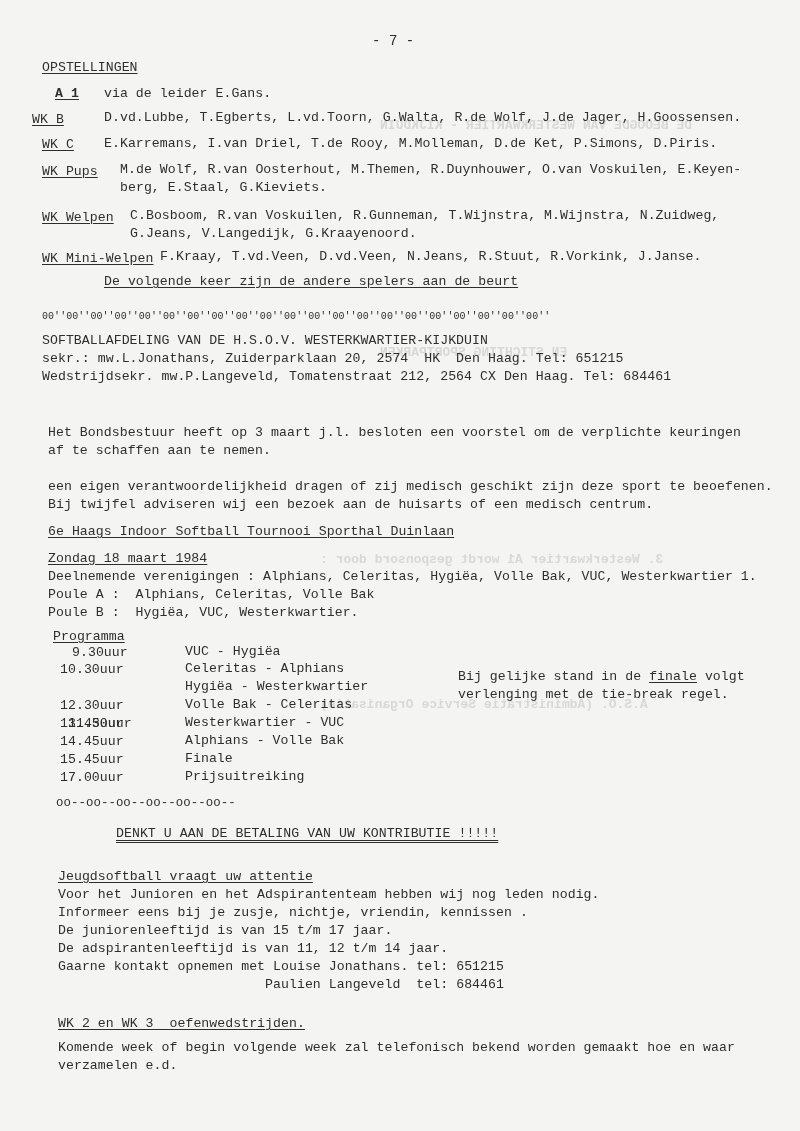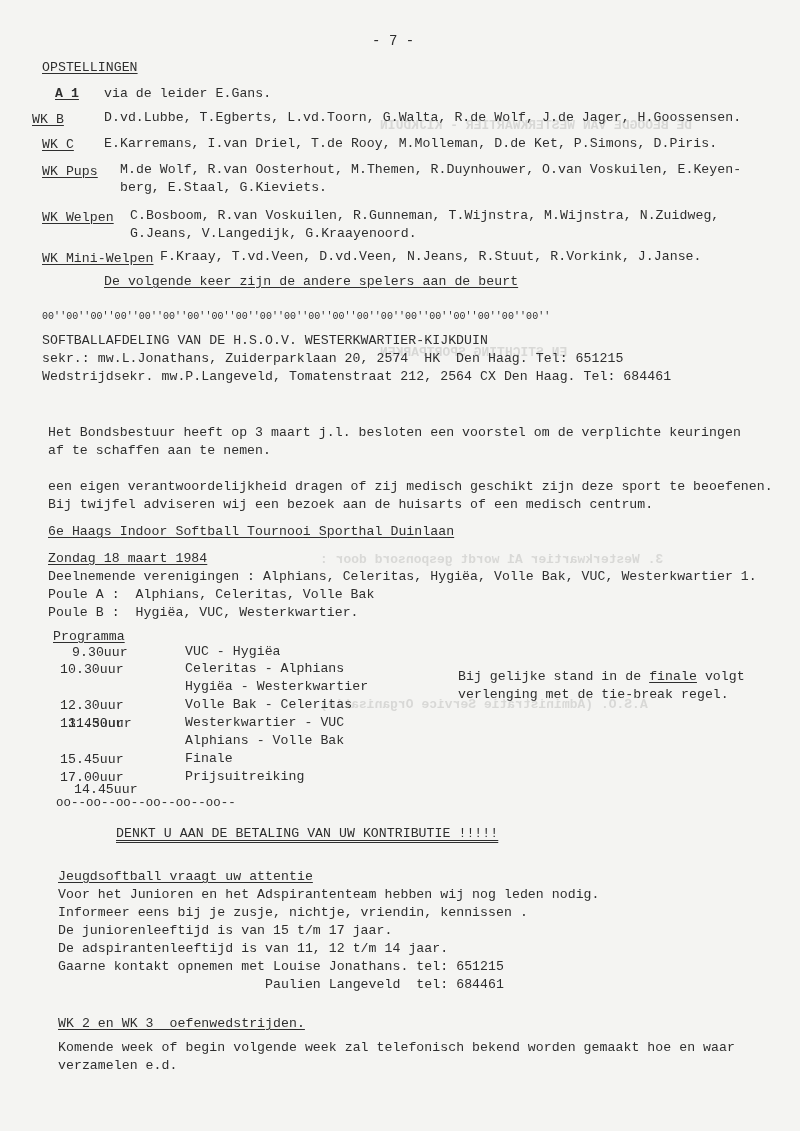--- a/index.html
+++ b/index.html
@@ -80,21 +80,21 @@
     <div class="t" style="left:72px;top:645px;">9.30uur</div>
     <div class="t" style="left:185px;top:644px;">VUC - Hygiëa</div>
     <div class="t" style="left:60px;top:662px;">10.30uur</div>
     <div class="t" style="left:185px;top:661px;">Celeritas - Alphians</div>
     <div class="t" style="left:68px;top:680px;margin-top:36px;">11.30uur</div>
     <div class="t" style="left:185px;top:679px;">Hygiëa - Westerkwartier</div>
     <div class="t" style="left:60px;top:698px;">12.30uur</div>
     <div class="t" style="left:185px;top:697px;">Volle Bak - Celeritas</div>
     <div class="t" style="left:60px;top:716px;">13.45uur</div>
     <div class="t" style="left:185px;top:715px;">Westerkwartier - VUC</div>
-    <div class="t" style="left:74px;top:734px;margin-top:48px;">14.45uur</div>
+    <div class="t" style="left:60px;top:734px;">14.45uur</div>
     <div class="t" style="left:185px;top:733px;">Alphians - Volle Bak</div>
     <div class="t" style="left:60px;top:752px;">15.45uur</div>
     <div class="t" style="left:185px;top:751px;">Finale</div>
     <div class="t" style="left:60px;top:770px;">17.00uur</div>
     <div class="t" style="left:185px;top:769px;">Prijsuitreiking</div>
   </div>
 
   <div class="t" style="left:458px;top:669px;"><span>Bij gelijke stand in de </span><span class="u">finale</span><span> volgt</span></div>
   <div class="t" style="left:458px;top:687px;">verlenging met de tie-break regel.</div>
 

